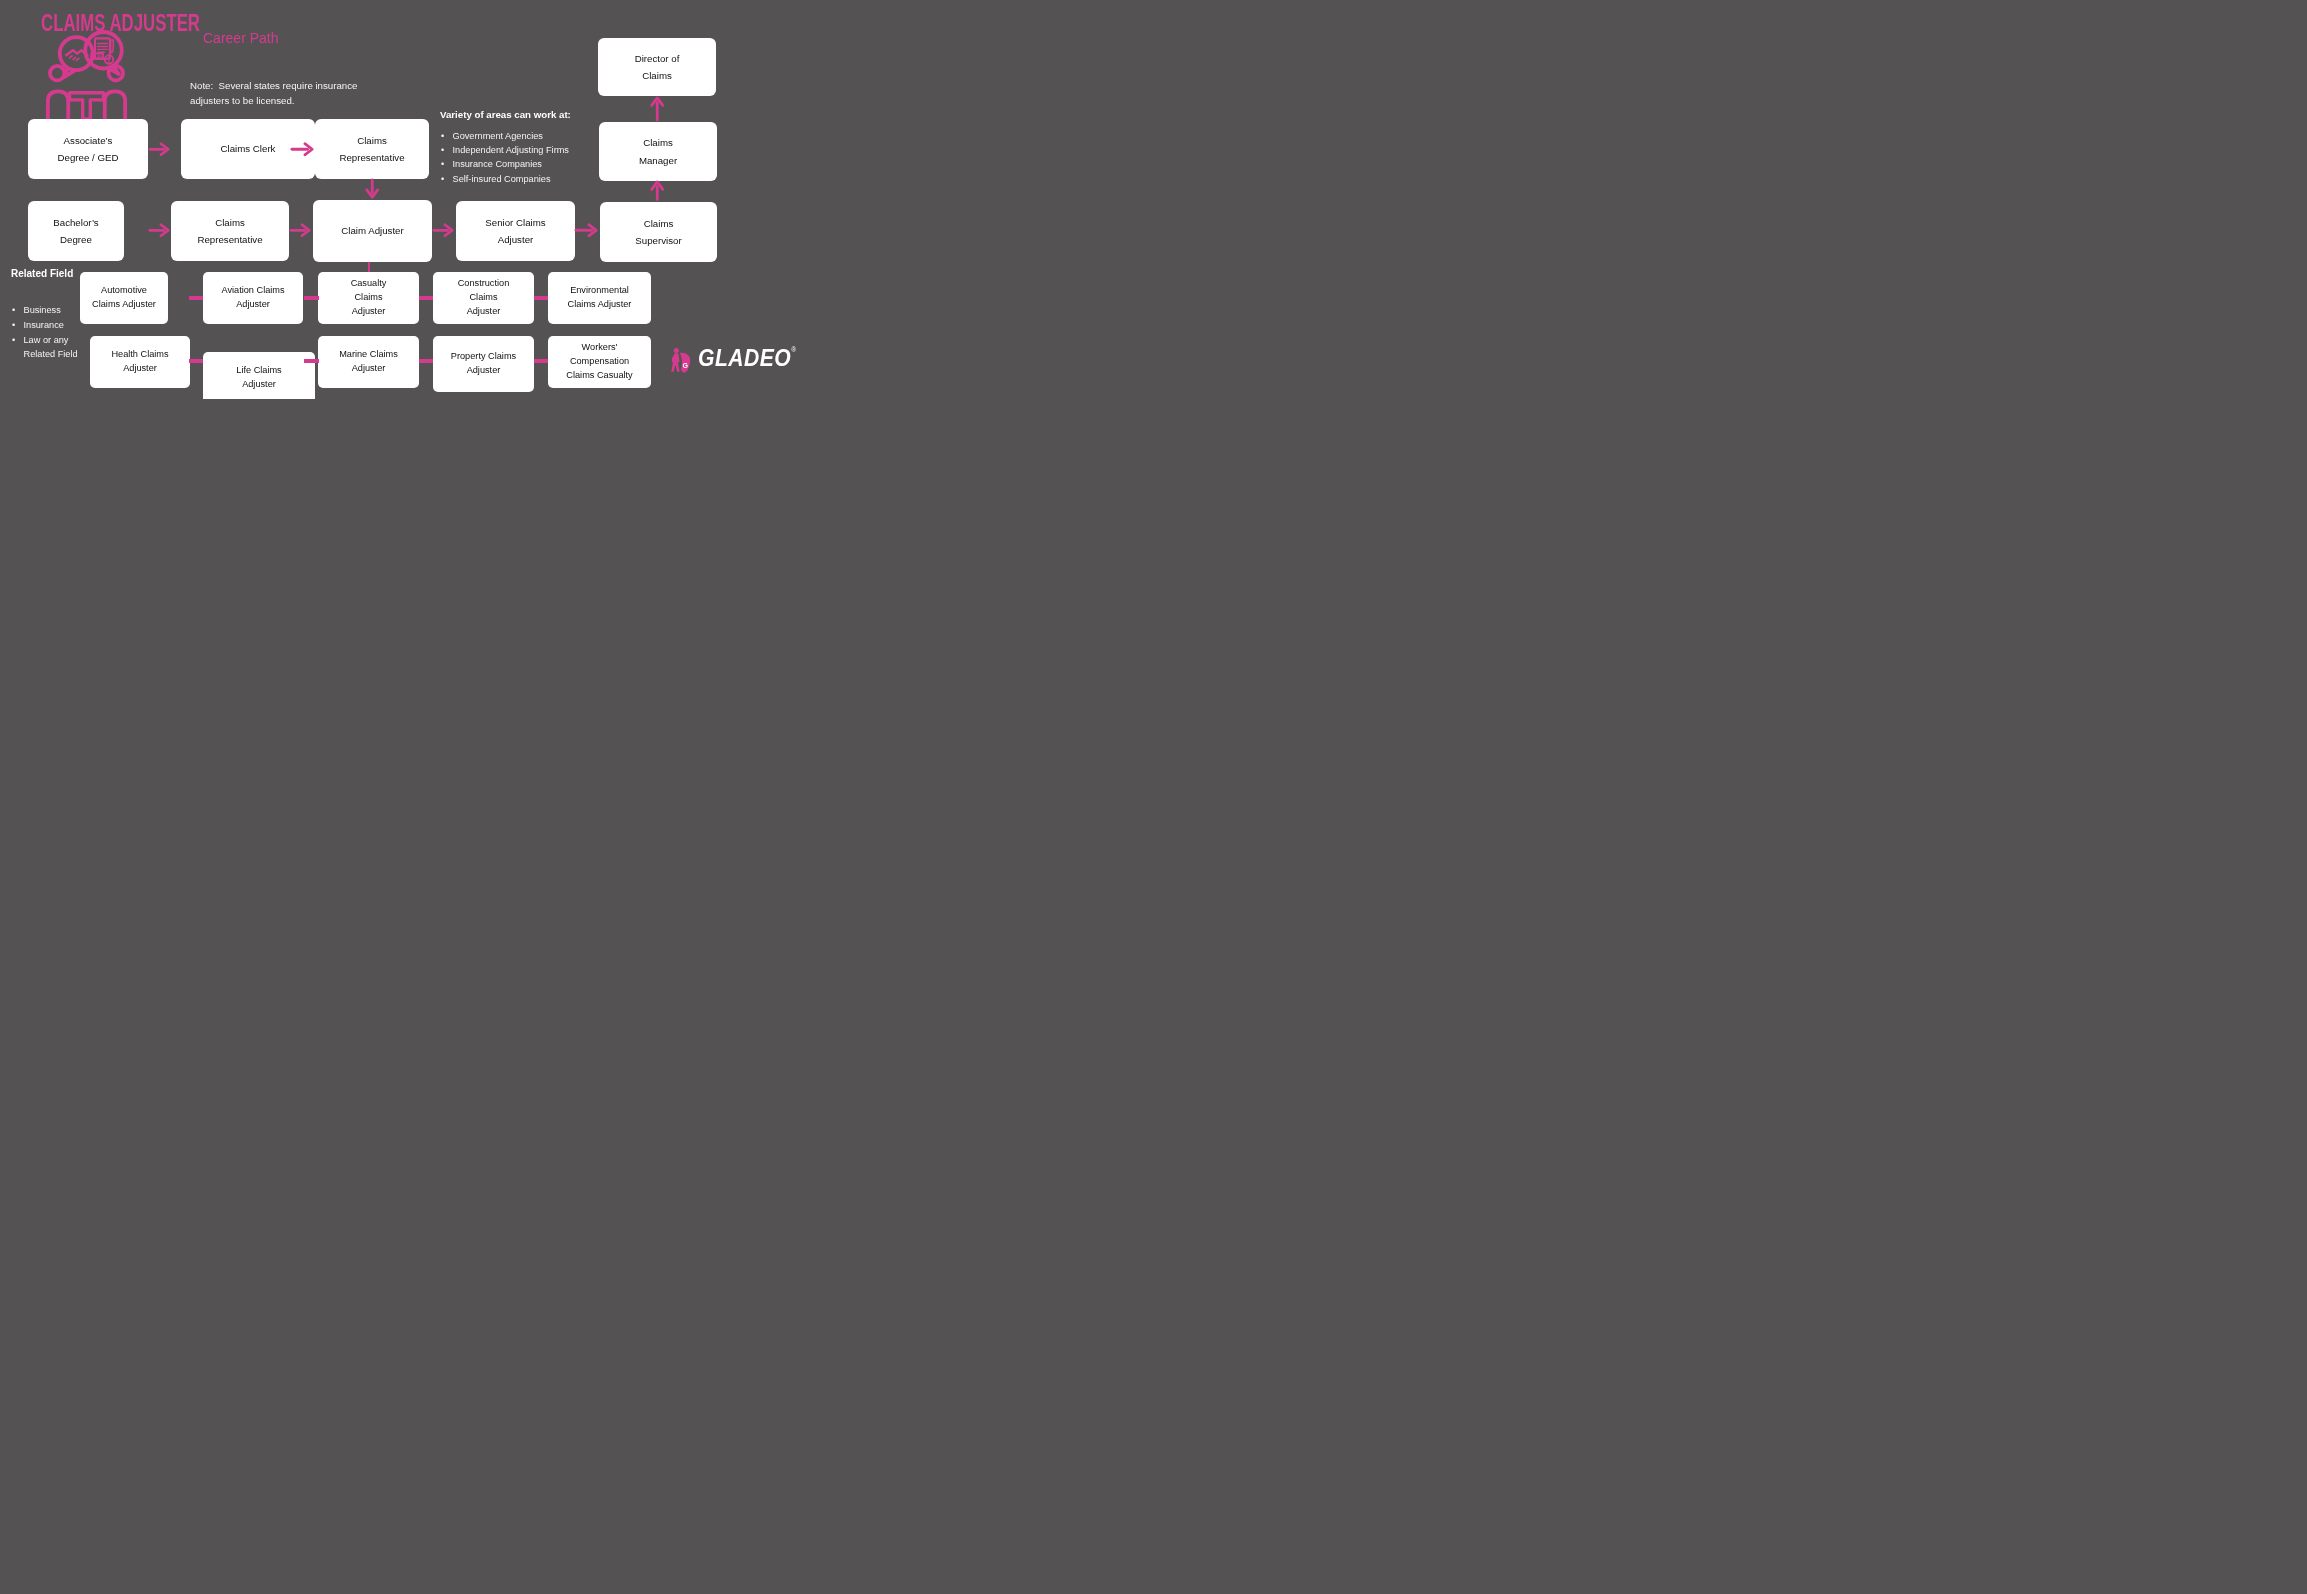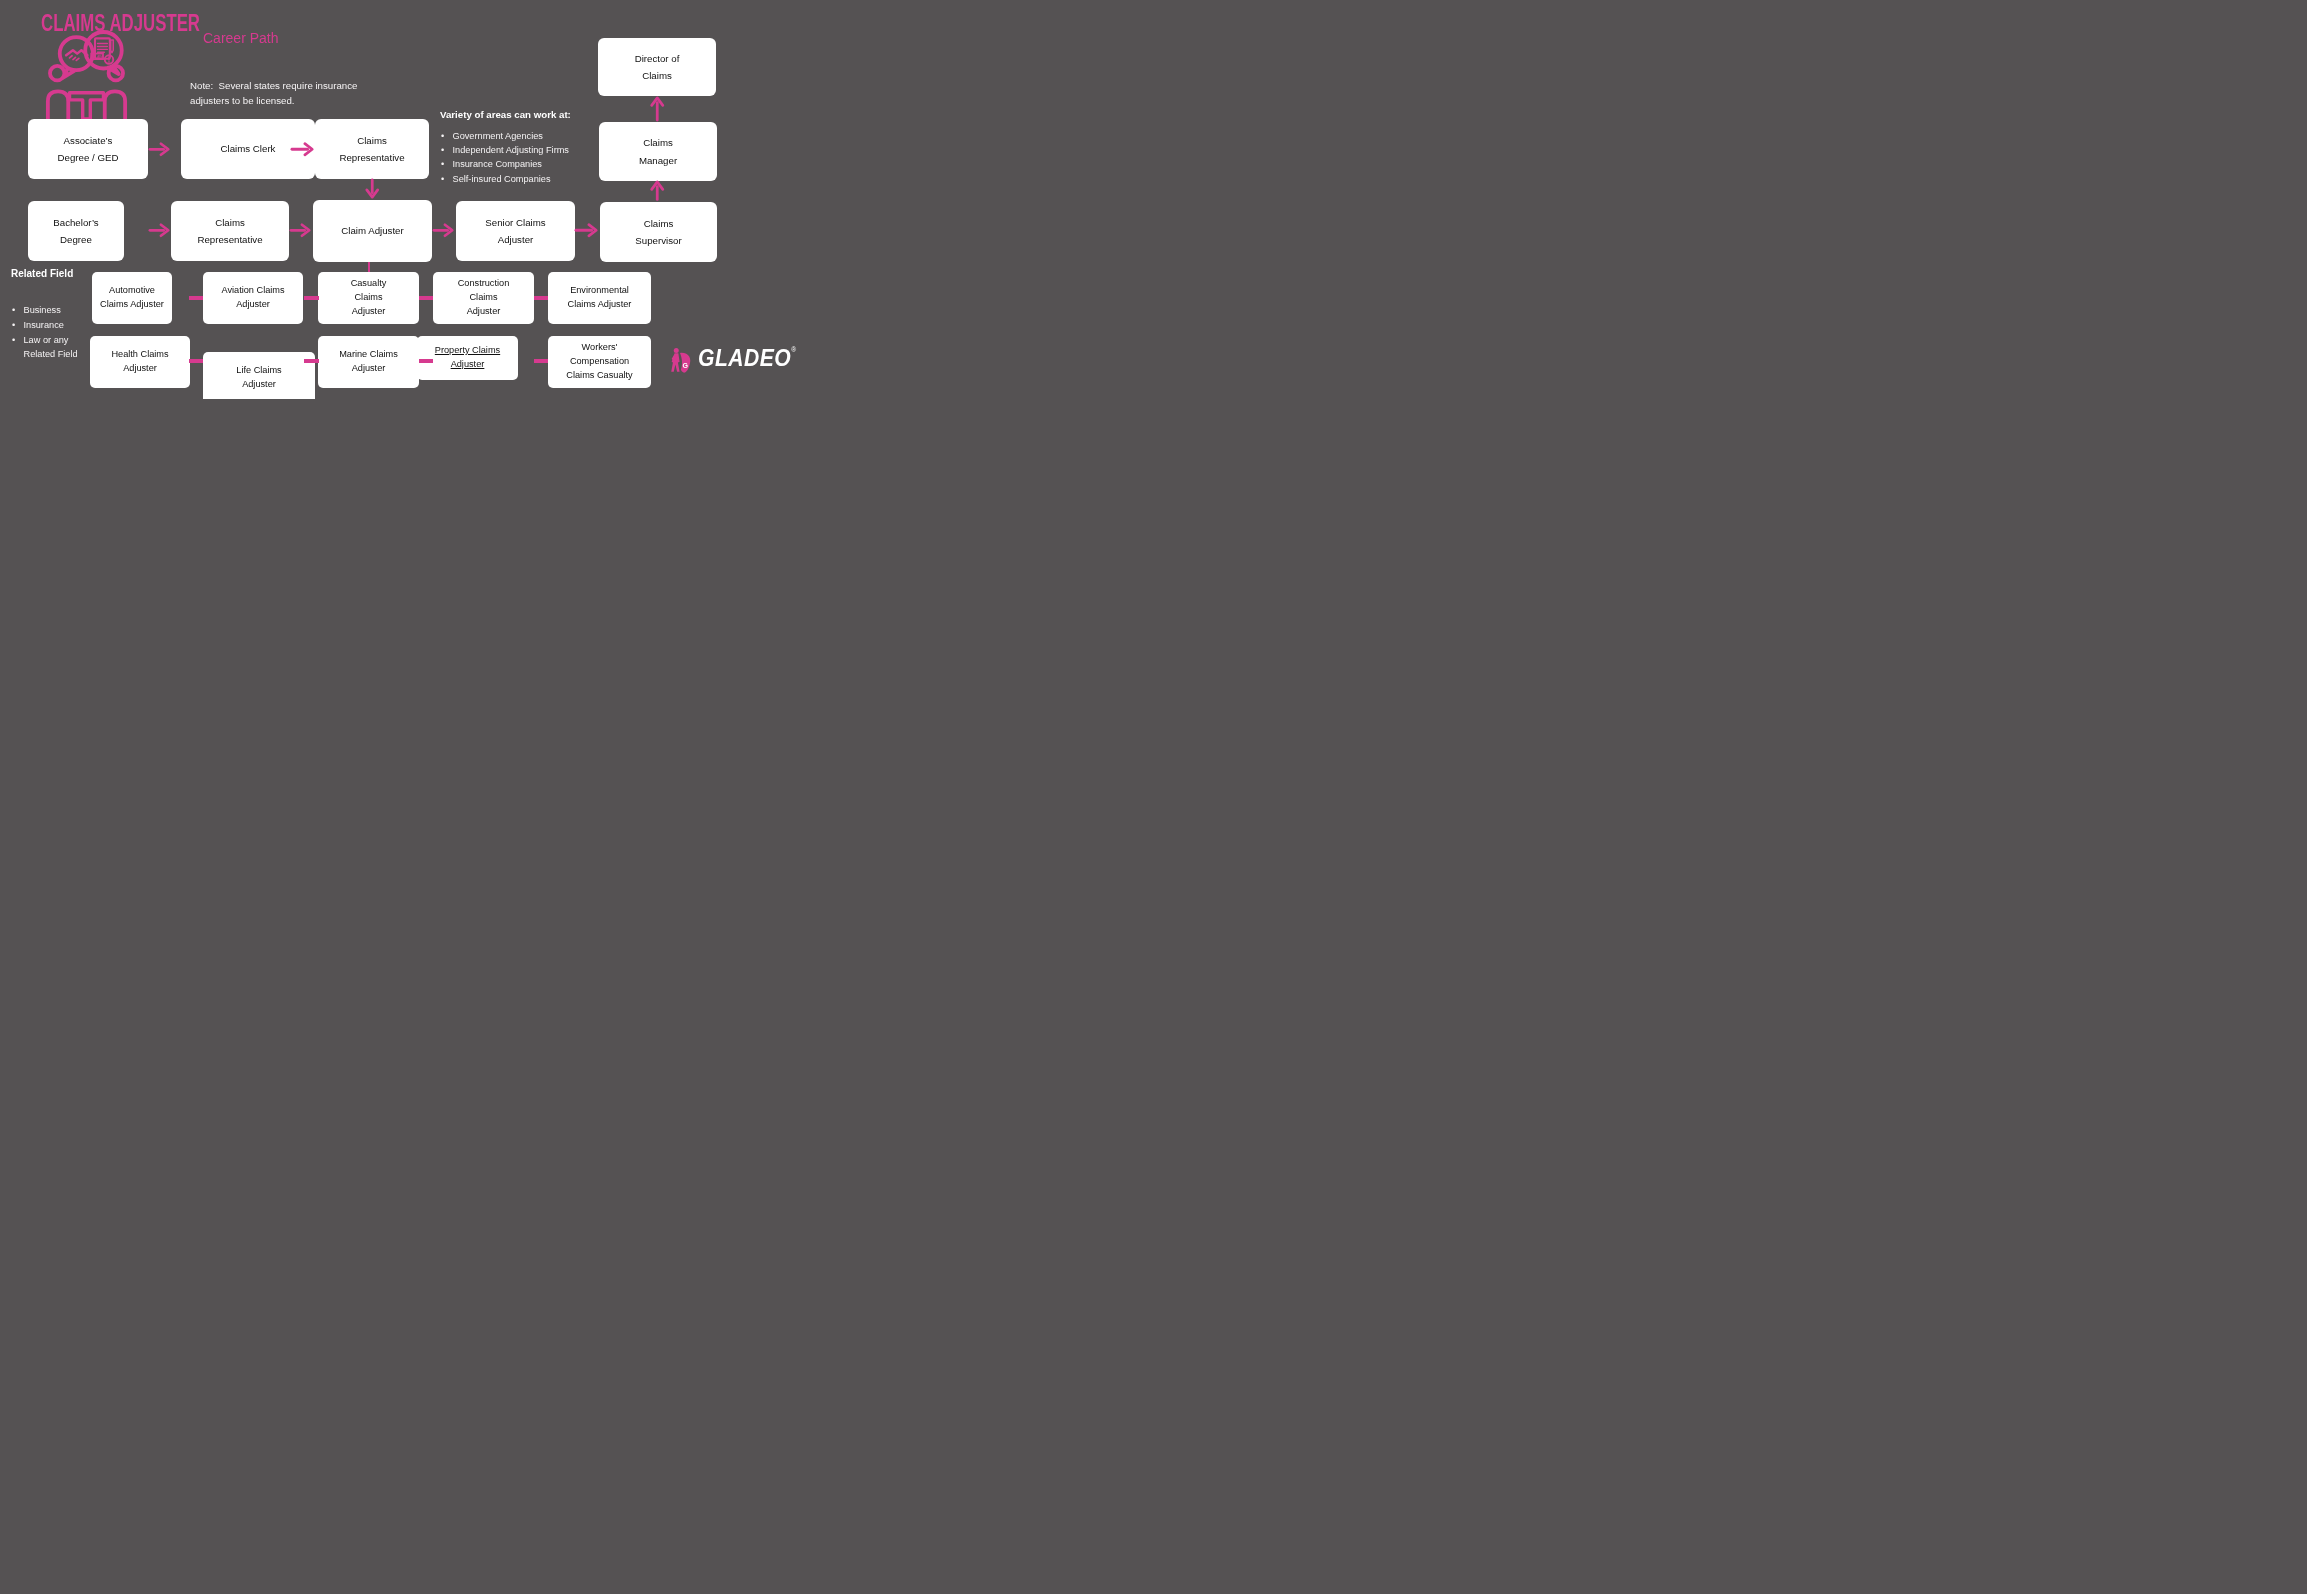--- a/index.html
+++ b/index.html
@@ -145,40 +145,40 @@
   <div class="box" style="left:28px;top:201px;width:96px;height:60px;">Bachelor’s
 Degree</div>
   <div class="box" style="left:171px;top:201px;width:118px;height:60px;">Claims
 Representative</div>
   <div class="box" style="left:313px;top:200px;width:119px;height:62px;">Claim Adjuster</div>
   <div class="box" style="left:456px;top:201px;width:119px;height:60px;">Senior Claims
 Adjuster</div>
   <div class="box" style="left:600px;top:202px;width:117px;height:60px;">Claims
 Supervisor</div>
 
-  <div class="box small" style="left:92px;top:272px;width:80px;height:52px;">Automotive
+  <div class="box small" style="left:80px;top:272px;width:88px;height:52px;">Automotive
 Claims Adjuster</div>
   <div class="box small" style="left:203px;top:272px;width:100px;height:52px;">Aviation Claims
 Adjuster</div>
   <div class="box small" style="left:318px;top:272px;width:101px;height:52px;">Casualty
 Claims
 Adjuster</div>
   <div class="box small" style="left:433px;top:272px;width:101px;height:52px;">Construction
 Claims
 Adjuster</div>
   <div class="box small" style="left:548px;top:272px;width:103px;height:52px;">Environmental
 Claims Adjuster</div>
 
   <div class="box small" style="left:90px;top:336px;width:100px;height:52px;">Health Claims
 Adjuster</div>
   <div class="box small" style="left:203px;top:352px;width:112px;height:52px;">Life Claims
 Adjuster</div>
   <div class="box small" style="left:318px;top:336px;width:101px;height:52px;">Marine Claims
 Adjuster</div>
-  <div class="box small" style="left:417px;top:336px;width:101px;height:44px;text-decoration:underline;">Property Claims
+  <div class="box small" style="left:433px;top:336px;width:101px;height:56px;">Property Claims
 Adjuster</div>
   <div class="box small" style="left:548px;top:336px;width:103px;height:52px;">Workers'
 Compensation
 Claims Casualty</div>
 
   <svg class="arrow" style="left:149px;top:140px;" width="22" height="18.5" viewBox="0 0 48 40">
     <line x1="2" y1="20" x2="32" y2="20"></line>
       <polyline points="26,8 42,20 26,32"></polyline>
   </svg>
   <svg class="arrow" style="left:291px;top:140px;" width="24" height="18.5" viewBox="0 0 52 40">

